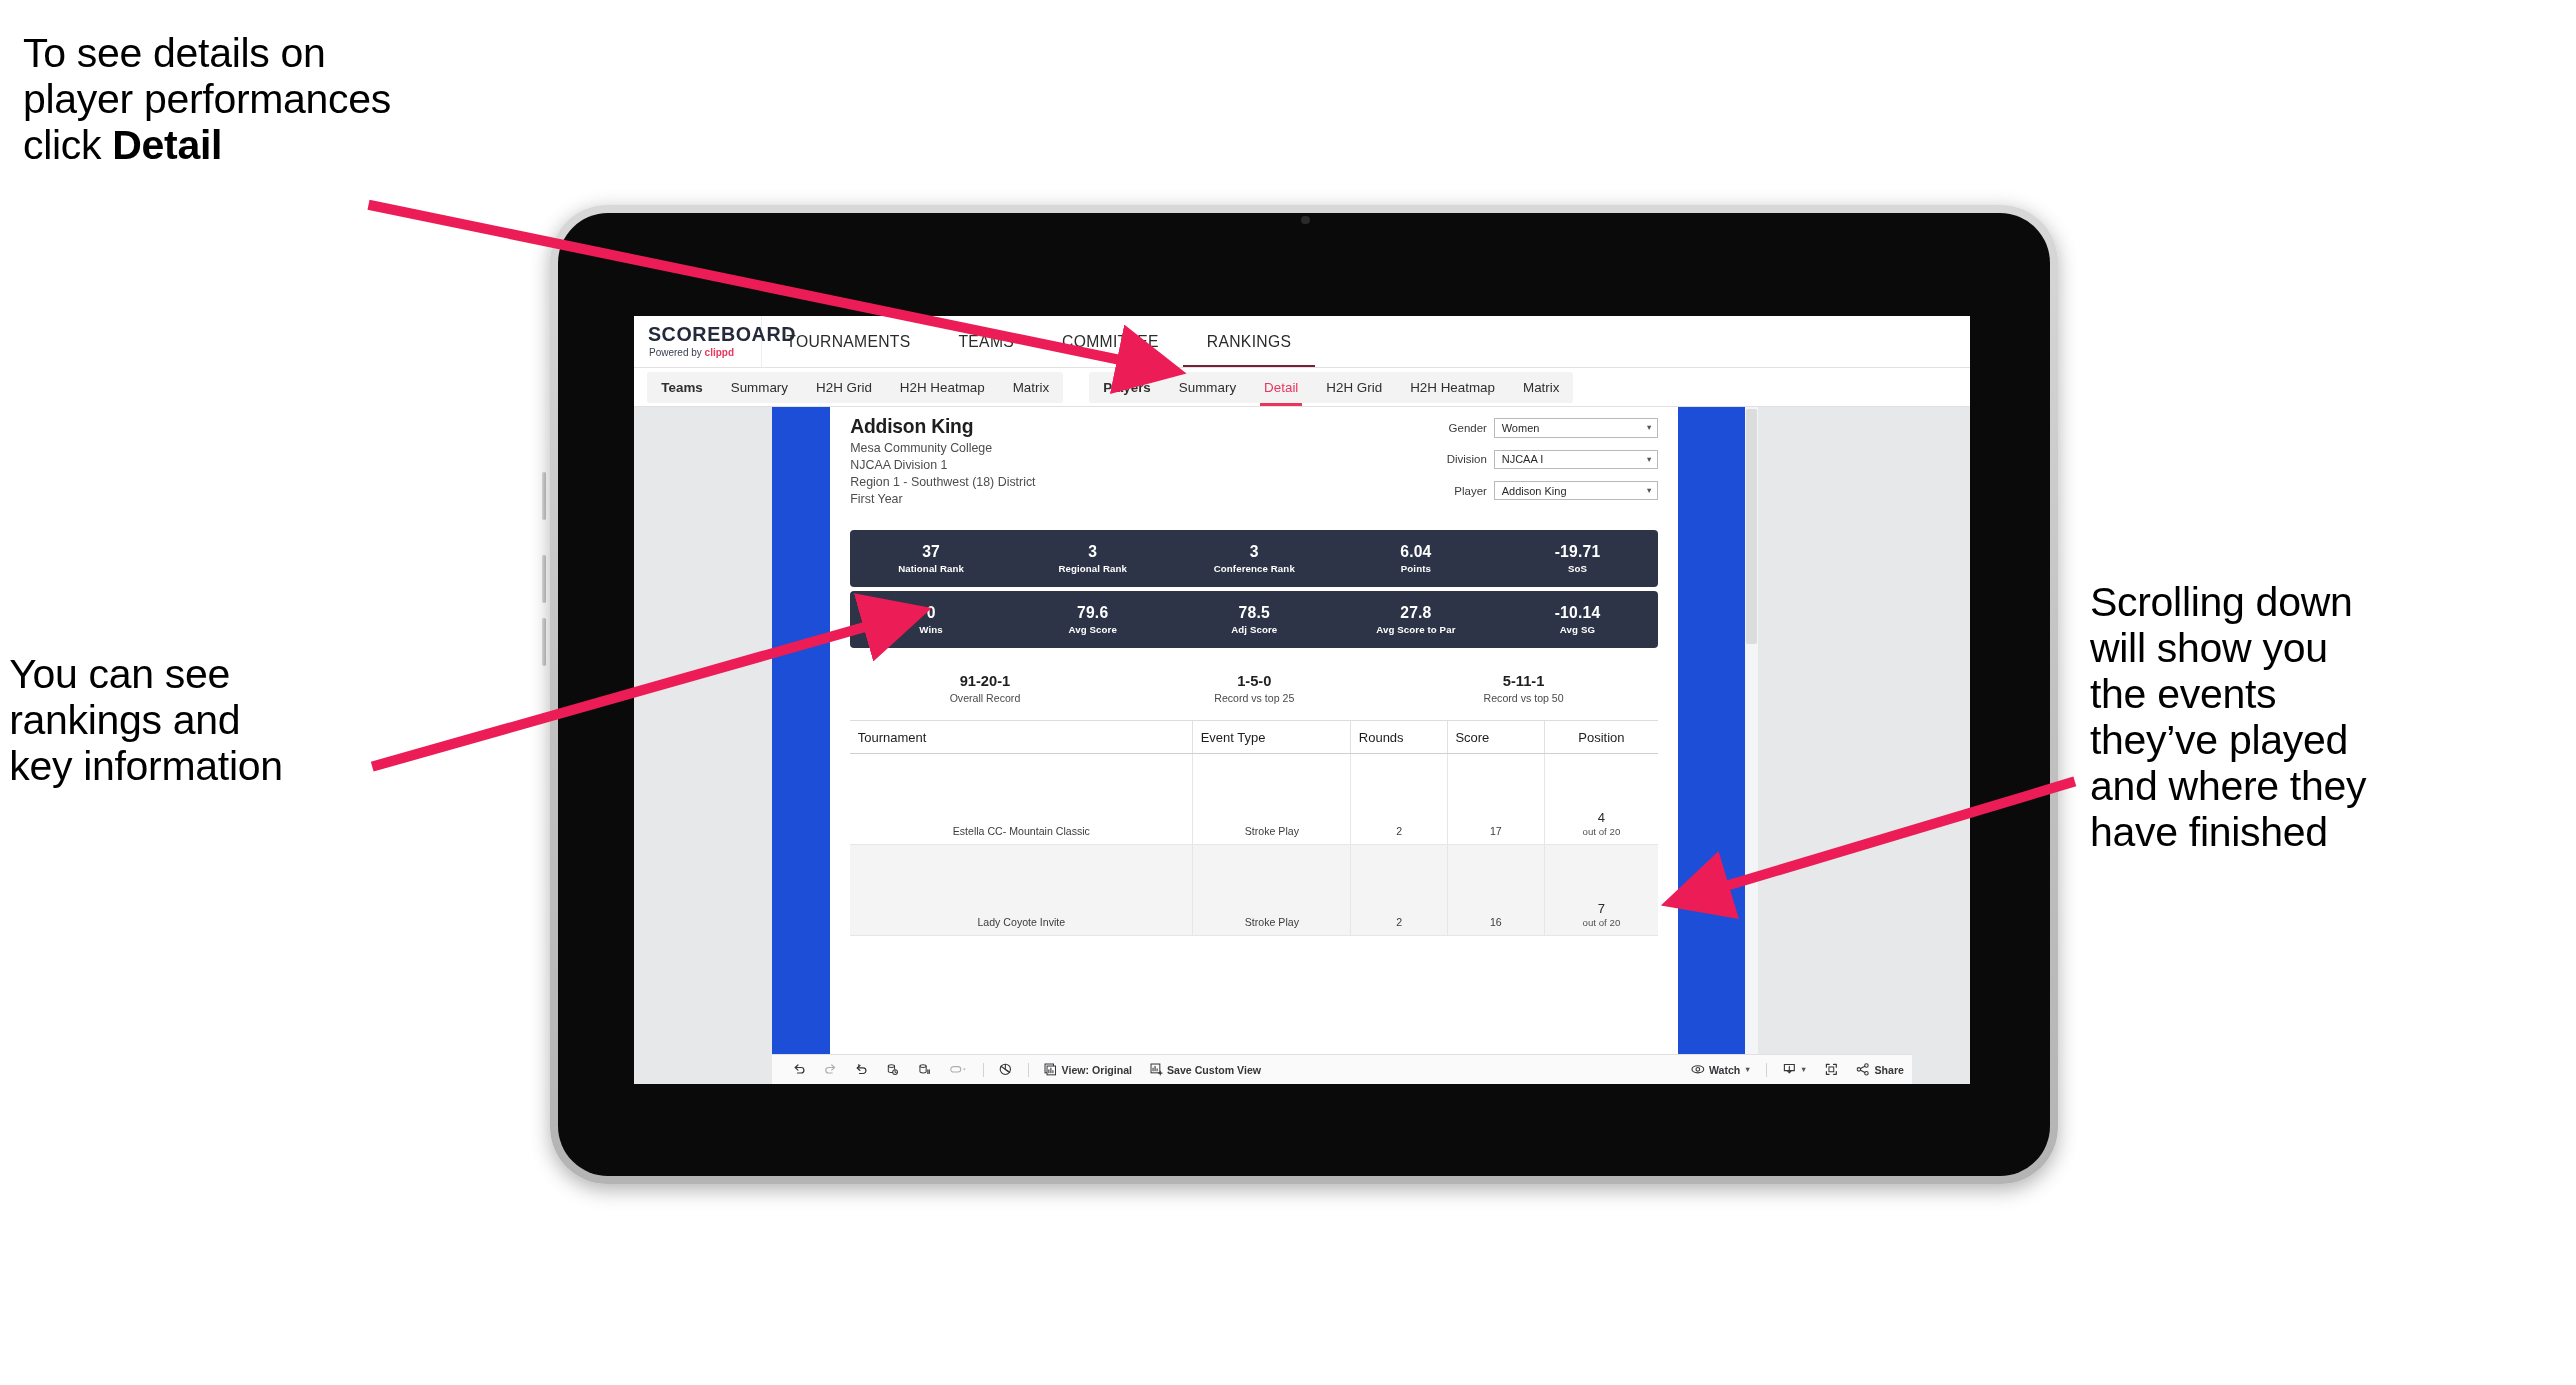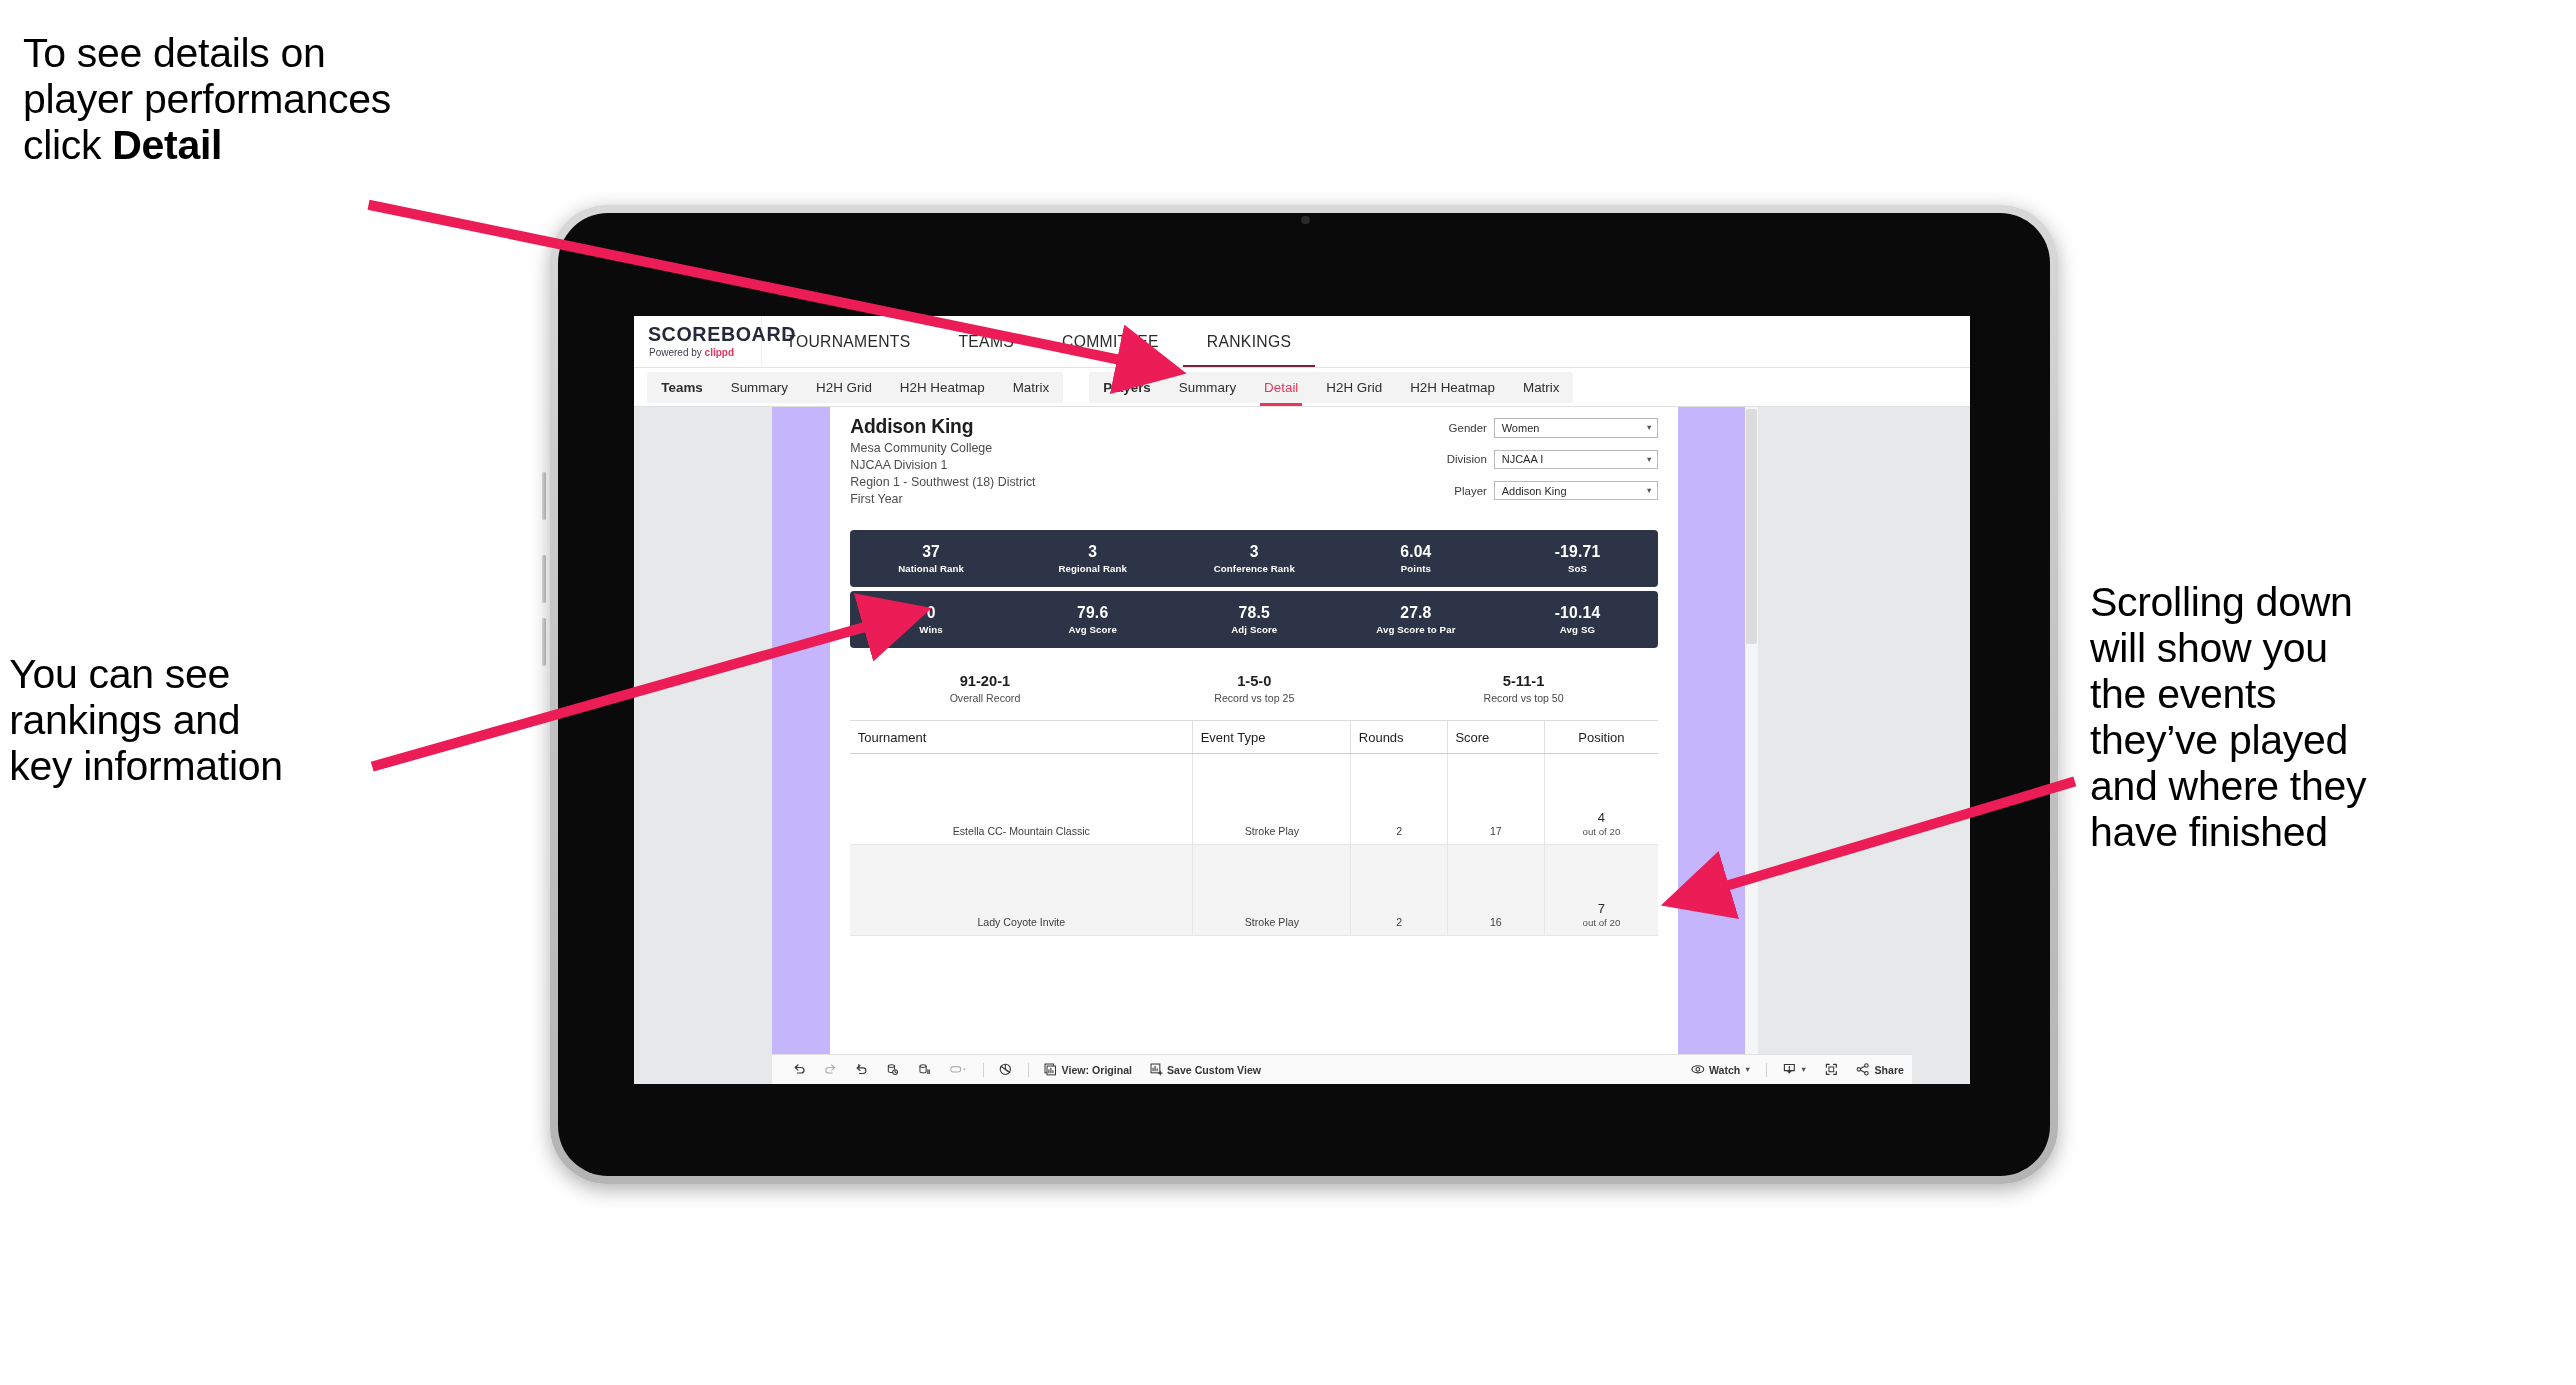--- a/index.html
+++ b/index.html
@@ -109,21 +109,21 @@
   .tab.bold { font-weight: 700; }
   .tab.active { color:#e8365d; }
   .tab.active::after{
     content:""; position:absolute; left:10px; right:10px; bottom:-2.8px; height:2.3px; background:#e8365d;
   }
 
   
   #canvas { position:relative; height: calc(768px - 52px - 39px); background:#e7e8ea; }
   #sheet {
     position:absolute; left:138px; top:0; width: 986px; bottom: 12px;
-    background:#c4b5fd;
+    background:#1d4ed8;
   }
   #card {
     position:absolute; left: 58px; top: 0; width: 848px; bottom: 0;
     background:#ffffff;
   }
   #scroll-track {
     position:absolute; right: 0px; top: 0; width: 13px; bottom:0; background:#f4f5f6;
   }
   #scroll-thumb {
     position:absolute; right: 0.9px; top: 1.8px; width: 11px; height: 235px;

